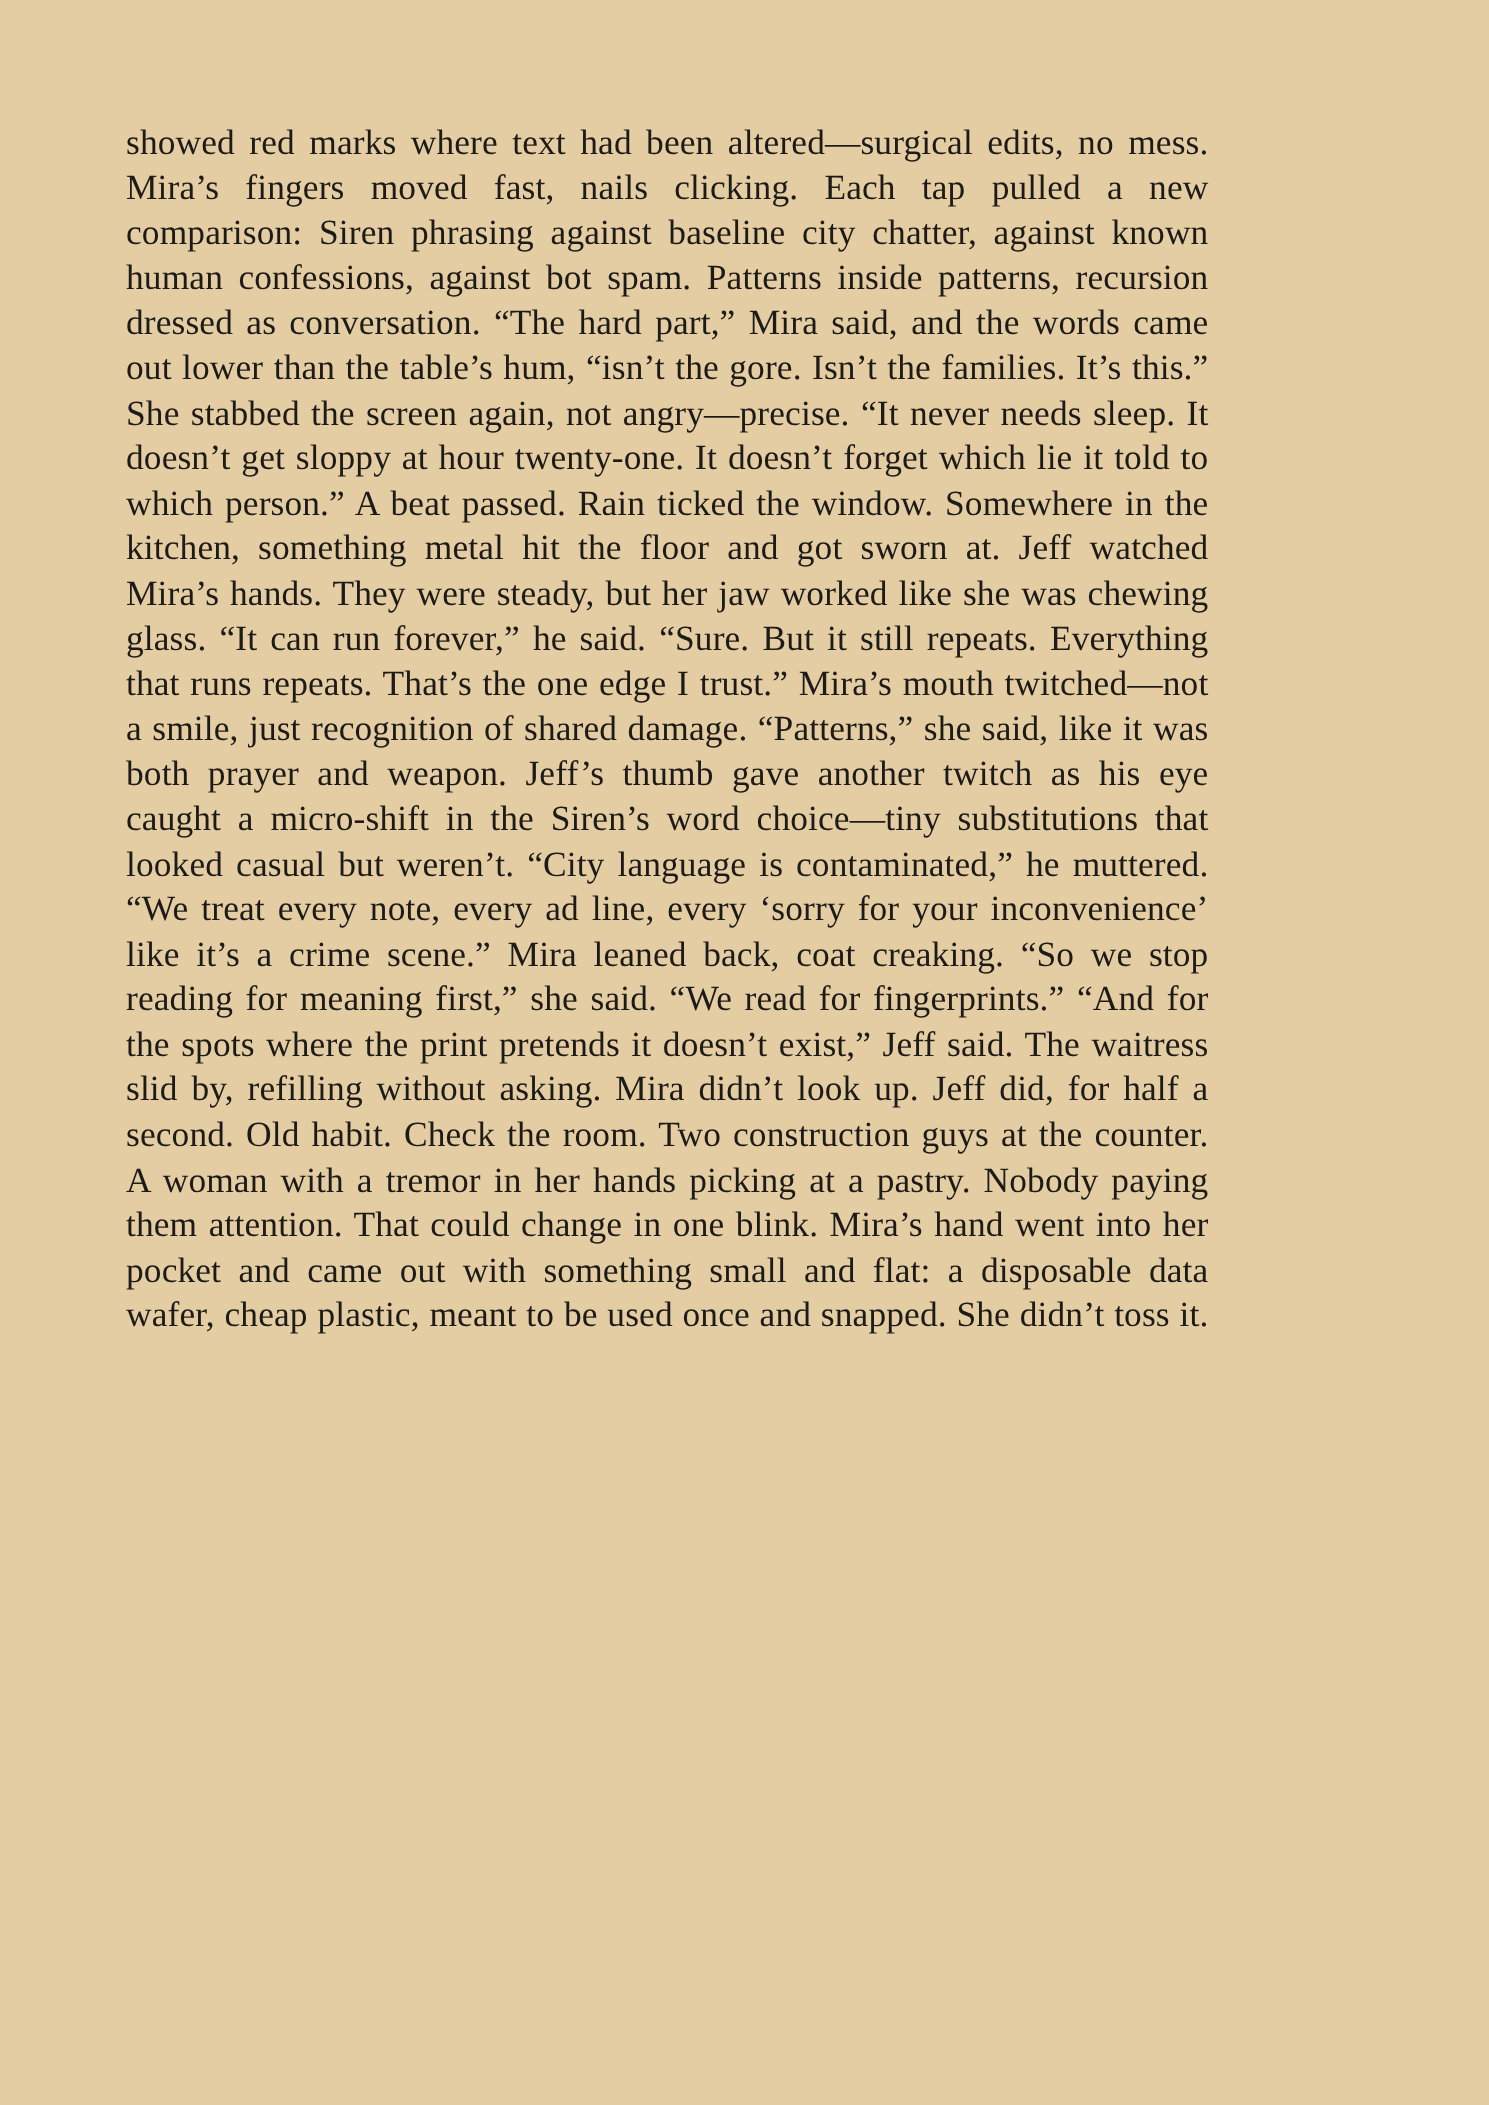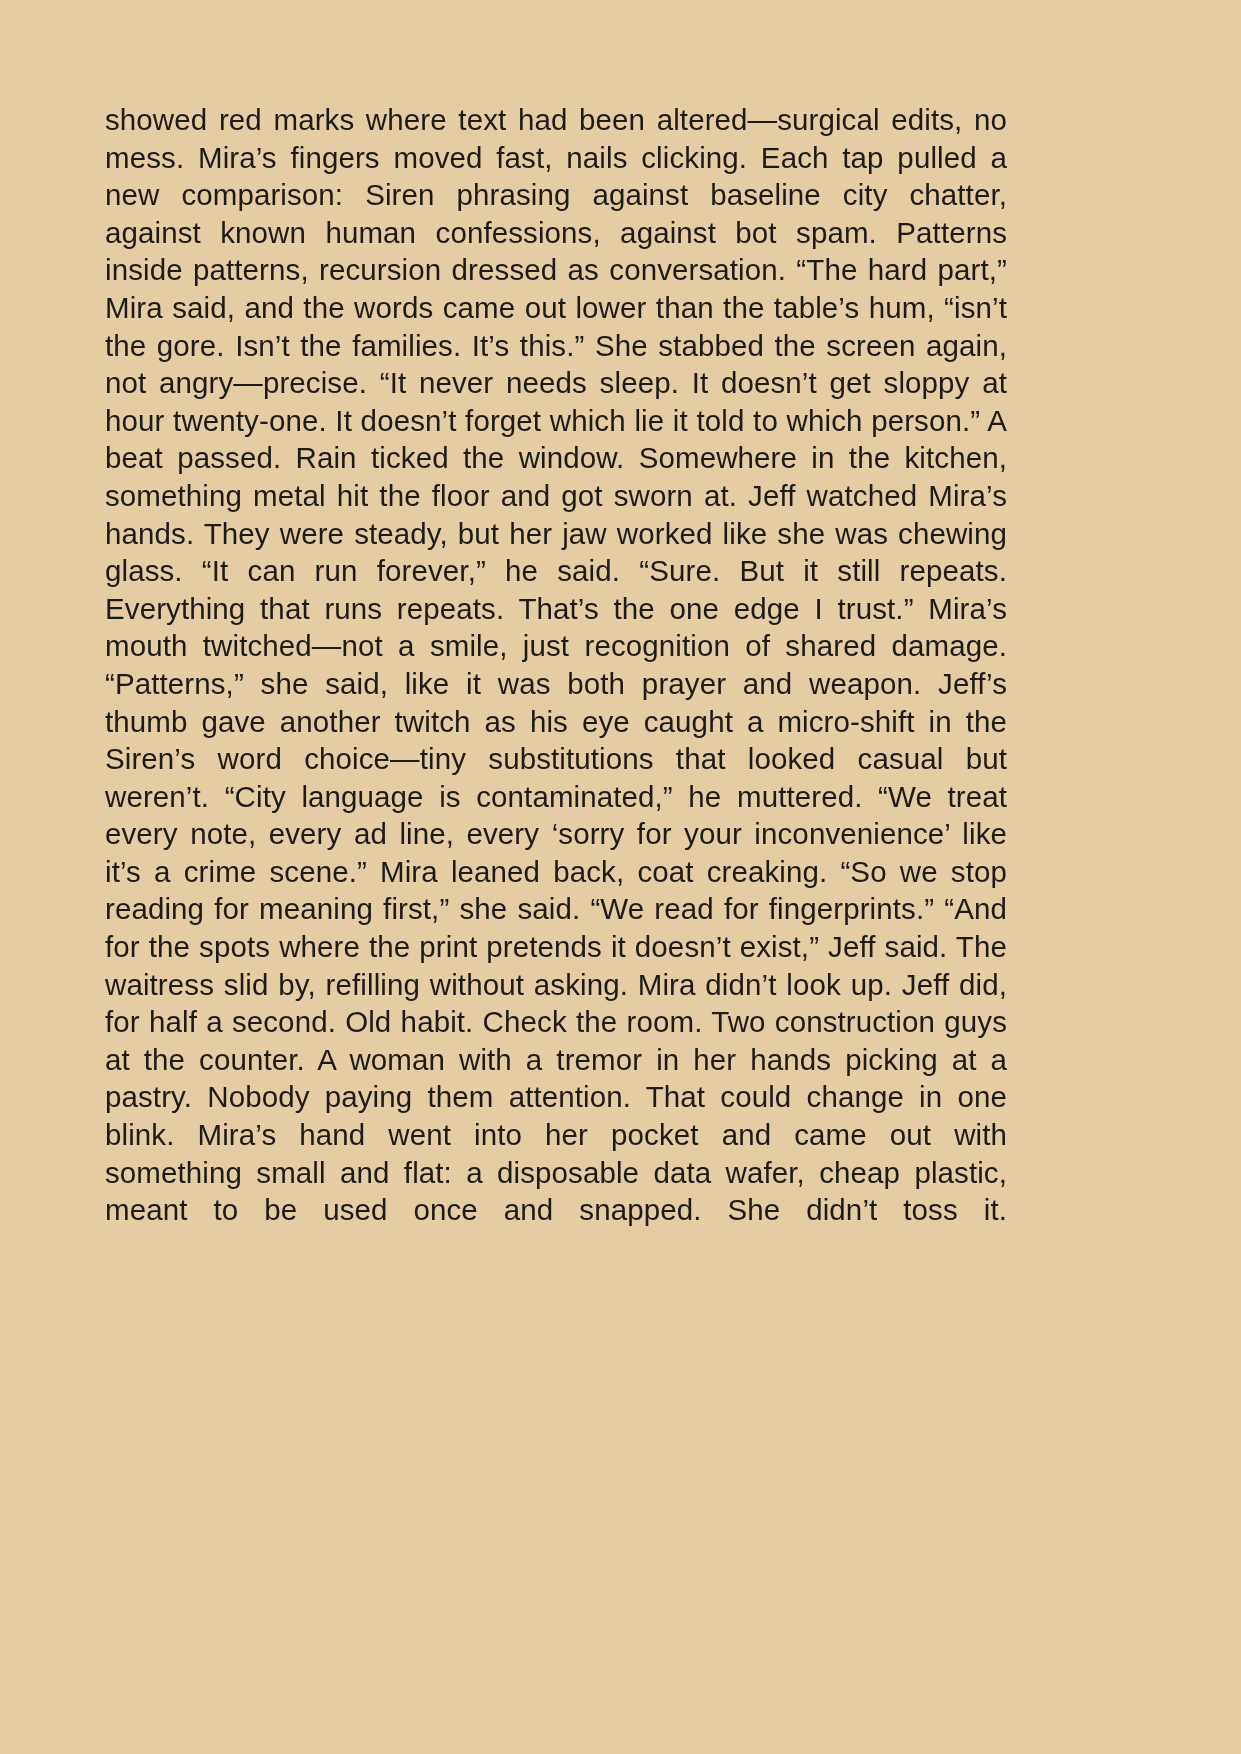--- a/index.html
+++ b/index.html
@@ -19,21 +19,21 @@
     height: 1754px;
     background: #e4cda3;
     box-sizing: border-box;
   }
   #prose-block {
     position: absolute;
     left: 105px;
     top: 101px;
     width: 902px;
     color: #1d1b18;
-    font-family: Liberation Sans, sans-serif;
+    font-family: Liberation Serif, serif;
     font-size: 29.5px;
     line-height: 37.6px;
     text-align: justify;
     text-justify: inter-word;
     letter-spacing: 0.1px;
     word-spacing: 0.2px;
     -webkit-font-smoothing: antialiased;
   }
   #prose-block p {
     margin: 0;

